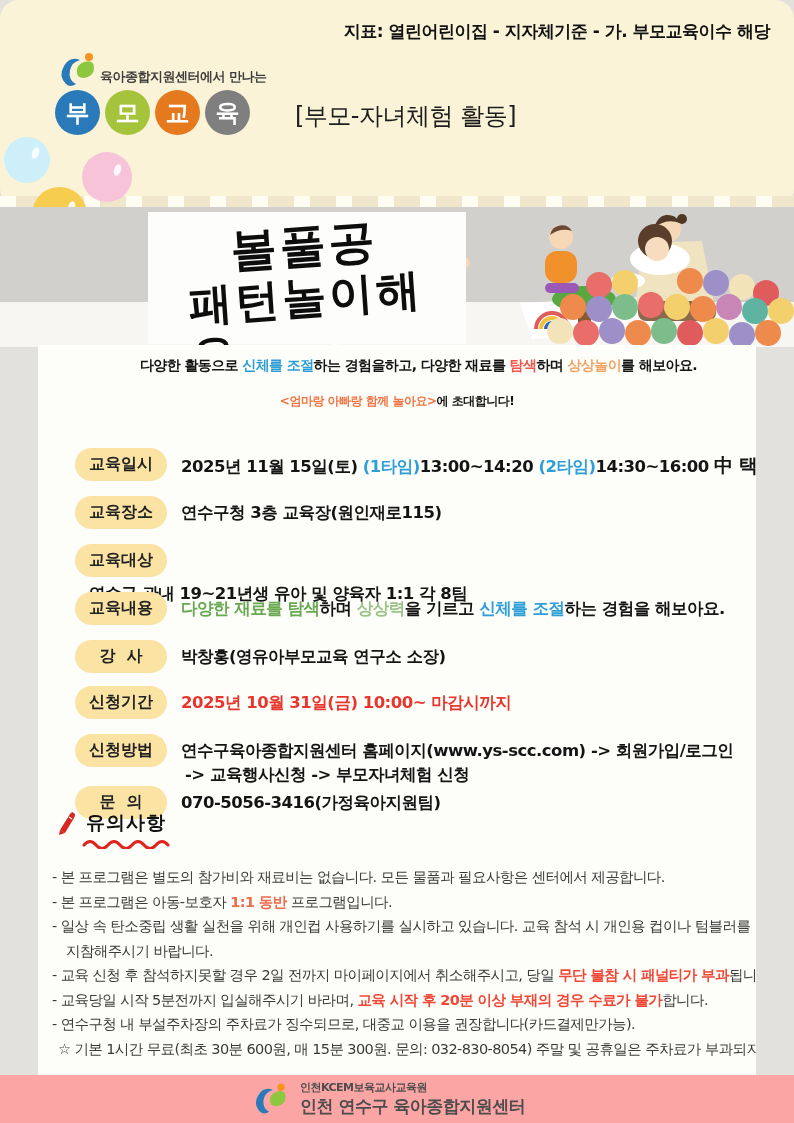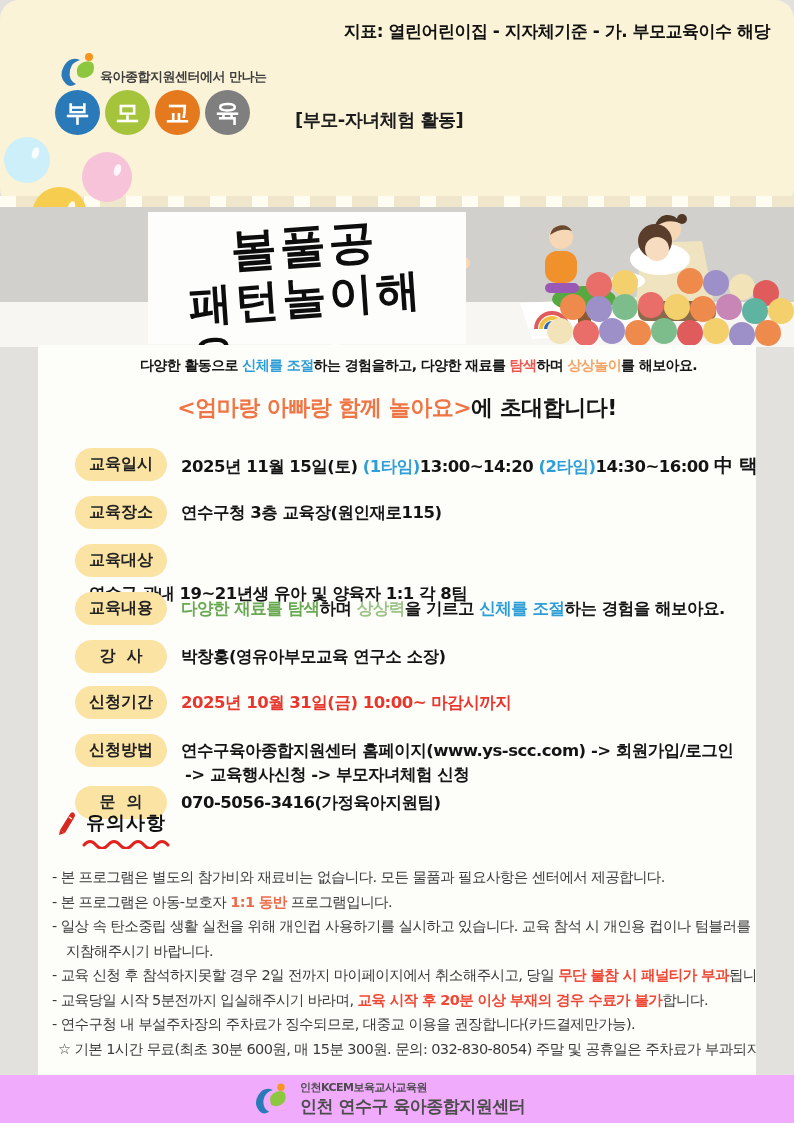--- a/index.html
+++ b/index.html
@@ -11,21 +11,21 @@
   .trim-dashes{position:absolute;left:0;top:196px;width:794px;height:11px;
     background:repeating-linear-gradient(90deg,#fffdf2 0 16px,#efe6cb 16px 42px);}
   .indicator{position:absolute;right:24px;top:20px;width:600px;text-align:right;
     font-size:17px;font-weight:700;color:#111;letter-spacing:-0.5px;}
   .logo-block{position:absolute;left:56px;top:50px;}
   .logo-swoosh{position:absolute;left:0;top:0;}
   .logo-tagline{position:absolute;left:44px;top:18px;width:240px;font-size:13px;font-weight:700;color:#3d3d3d;letter-spacing:-0.5px;}
   .circle-row{position:absolute;left:55px;top:90px;display:flex;gap:5px;}
   .pc{width:45px;height:45px;border-radius:50%;display:flex;align-items:center;justify-content:center;
     color:#fff;font-size:24px;font-weight:900;}
-  .category{position:absolute;left:295px;top:100px;font-size:18px;font-weight:700;color:#1c1c1c;letter-spacing:-0.5px;margin-top:8px;}
+  .category{position:absolute;left:295px;top:100px;font-size:24px;font-weight:400;color:#1c1c1c;letter-spacing:-0.5px;}
 
   
   .ball{position:absolute;border-radius:50%;}
   .ball .hl{position:absolute;width:7px;height:12px;background:rgba(255,255,255,.85);border-radius:50%;transform:rotate(18deg);}
   .ball-cyan{left:4px;top:137px;width:46px;height:46px;background:#cdeffa;}
   .ball-pink{left:82px;top:152px;width:50px;height:50px;background:#f7c3d9;}
   .ball-yellow{left:32px;top:187px;width:55px;height:55px;background:#f6cd4e;}
 
   
   .band-illu{position:absolute;left:0;top:207px;width:794px;height:140px;}
@@ -35,21 +35,21 @@
   .title-text{position:absolute;left:40px;top:6px;transform:rotate(-4deg);color:#0d0d0d;
     font-weight:900;letter-spacing:3px;line-height:1.15;}
   .title-l1{font-size:46px;padding-left:46px;}
   .title-l2{font-size:44px;}
 
   
   .page{position:absolute;left:38px;top:345px;width:718px;height:730px;background:#fdfdfa;overflow:hidden;}
 
   .intro{position:absolute;left:0;top:12px;width:761px;text-align:center;font-size:14px;font-weight:700;
     color:#141414;letter-spacing:-0.6px;white-space:nowrap;}
-  .invite{position:absolute;left:0;top:48px;width:718px;text-align:center;font-size:22px;font-weight:700;
+  .invite{position:absolute;left:0;top:48px;width:718px;text-align:center;font-size:12px;font-weight:700;
     color:#141414;letter-spacing:-0.5px;white-space:nowrap;}
 
   .rows{position:absolute;left:0;top:0;width:718px;}
   .info-row{position:absolute;left:37px;display:flex;align-items:flex-start;}
   .badge{flex:0 0 auto;width:92px;height:33px;background:#fbe3a4;border-radius:17px;
     display:flex;align-items:center;justify-content:center;
     font-size:16px;font-weight:800;color:#222;letter-spacing:0px;white-space:pre;}
   .row-content{margin-left:14px;padding-top:5px;font-size:16.5px;font-weight:600;color:#141414;
     letter-spacing:-0.5px;white-space:nowrap;line-height:24px;}
 
@@ -57,21 +57,21 @@
   .notice-head{position:absolute;left:18px;top:465px;display:flex;align-items:center;}
   .notice-title{font-size:19px;font-weight:800;color:#101010;margin-left:8px;letter-spacing:1px;}
   .notice-underline{position:absolute;left:26px;top:29px;}
   .notes{position:absolute;left:14px;top:520px;width:700px;font-size:14.5px;color:#3a3a3a;
     letter-spacing:-0.6px;line-height:24.5px;white-space:nowrap;font-weight:500;}
   .note-line{height:24.5px;}
   .note-cont{padding-left:14px;}
   .note-star{padding-left:6px;}
 
   
-  .footer{position:absolute;left:0;top:1075px;width:794px;height:48px;background:#f0abfc;}
+  .footer{position:absolute;left:0;top:1075px;width:794px;height:48px;background:#fca5a5;}
   .footer-inner{position:absolute;left:250px;top:4px;display:flex;align-items:center;}
   .footer-texts{margin-left:8px;}
   .footer-small{font-size:11px;font-weight:600;color:#4c4c4c;letter-spacing:-0.5px;}
   .footer-big{font-size:17px;font-weight:800;color:#4c4c4c;letter-spacing:-0.5px;}
 </style>
 </head>
 <body>
 
 <div class="poster">
 

